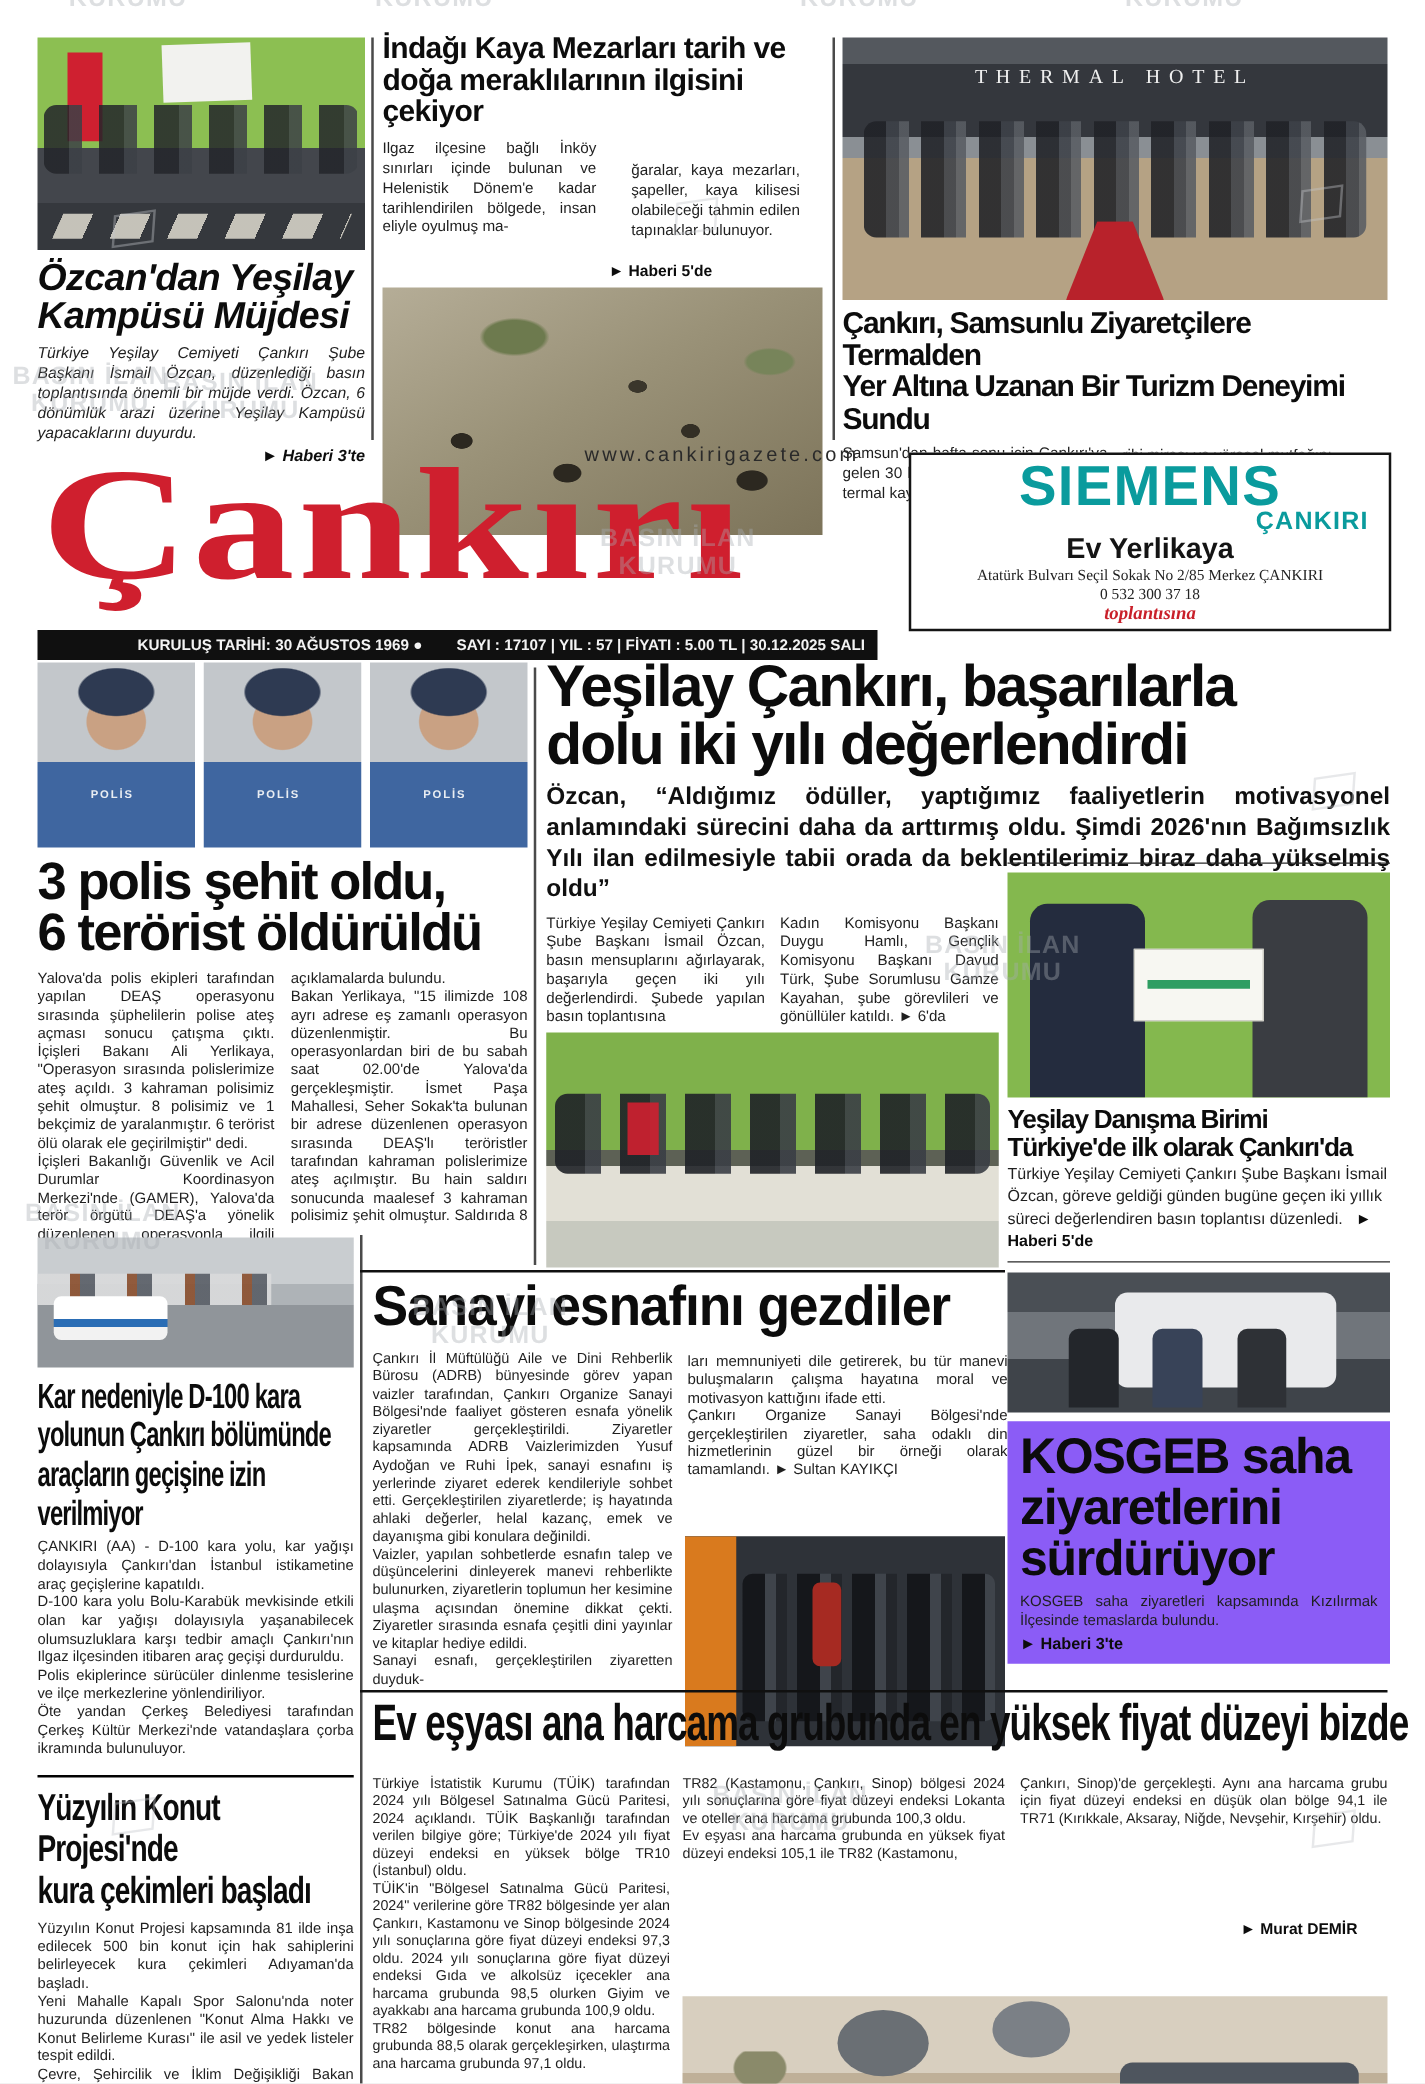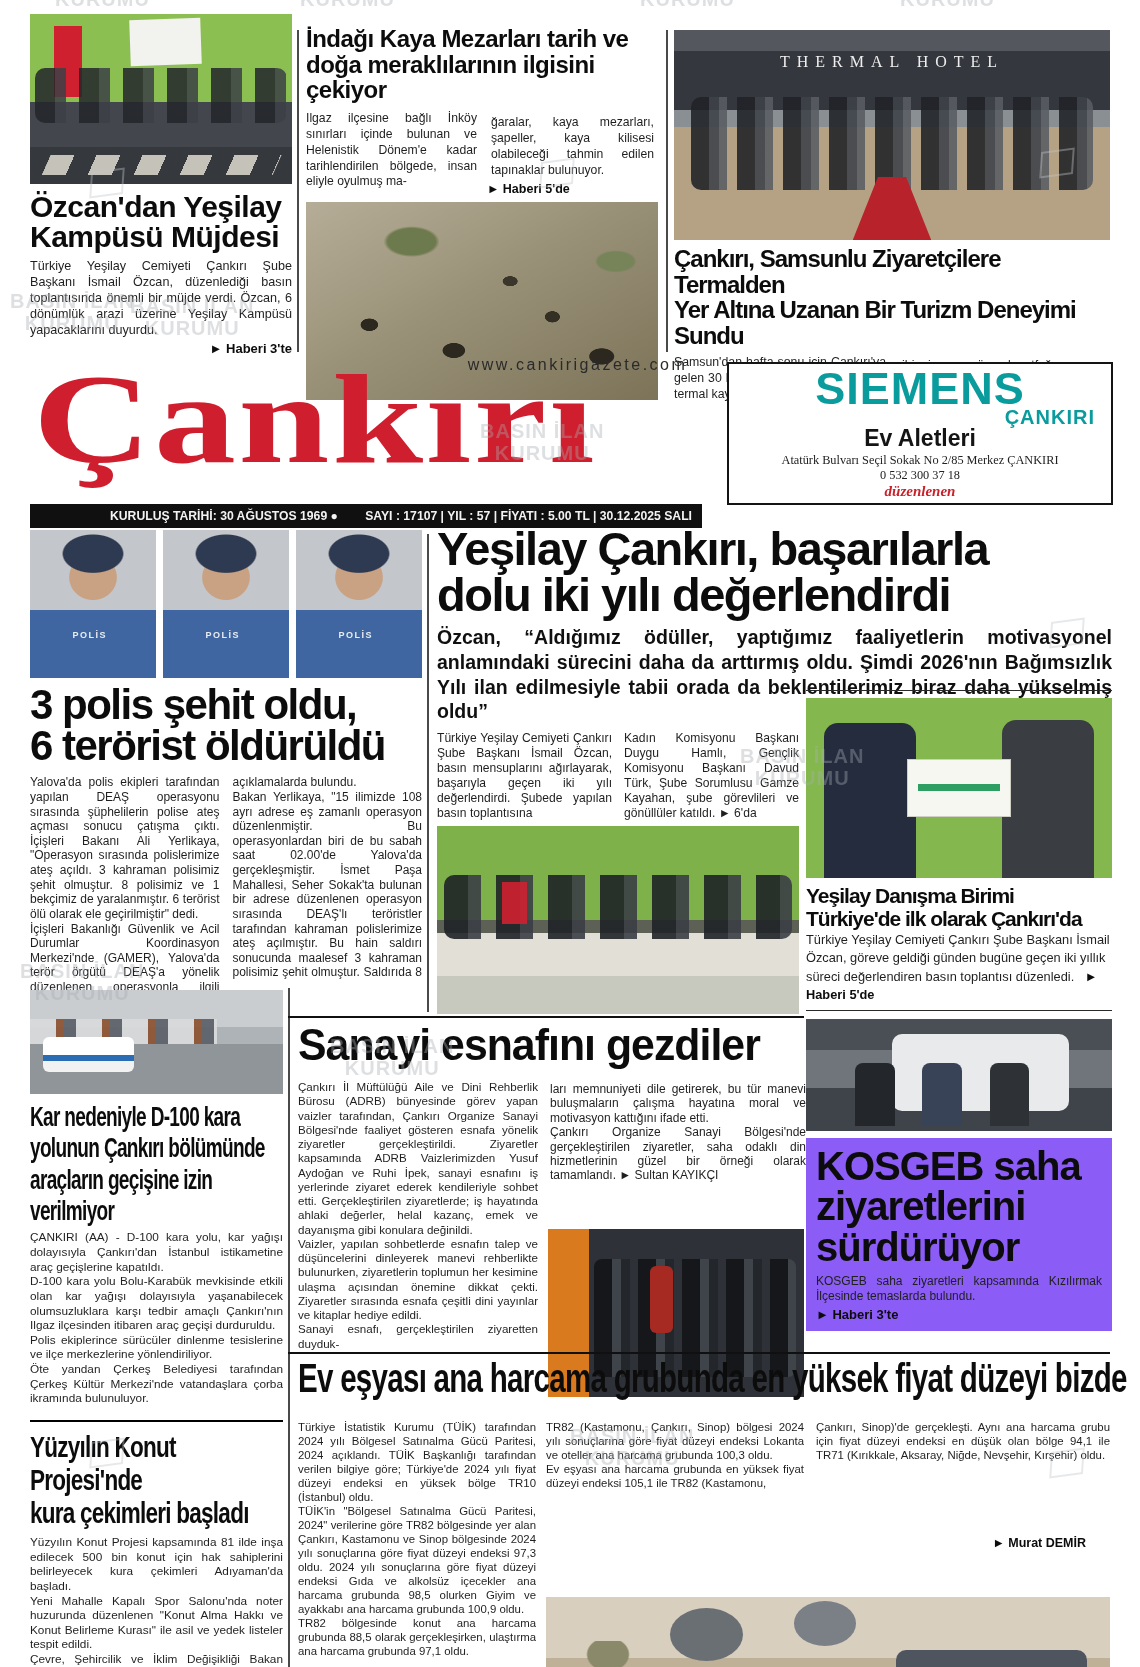--- a/index.html
+++ b/index.html
@@ -102,42 +102,42 @@
 KURUMU</span>
   <span class="wm" style="left:570px; top:1425px;">BASIN İLAN
 KURUMU</span>
   <div class="wm-cube" style="left:90px; top:170px;"></div>
   <div class="wm-cube" style="left:540px; top:160px;"></div>
   <div class="wm-cube" style="left:1040px; top:150px;"></div>
   <div class="wm-cube" style="left:1050px; top:620px;"></div>
   <div class="wm-cube" style="left:90px; top:1440px;"></div>
   <div class="wm-cube" style="left:1050px; top:1450px;"></div>
 
-  <section class="abs" style="left:30px; top:14px; width:262px;">
+  <section class="abs" style="left:30px; top:30px; width:262px;font-style:italic;">
     <div class="photo photo-meeting" style="width:262px; height:170px;">
       <div class="flag"></div>
       <div class="banner"></div>
       <div class="crowd"></div>
       <div class="papers"></div>
     </div>
     <h2 class="hl" style="font-size:30px; margin:8px 0 0 0; line-height:1.0;">Özcan'dan Yeşilay
 Kampüsü Müjdesi</h2>
     <p class="bt" style="font-size:12.6px; line-height:1.27; margin:7px 0 0 0;">Türkiye Yeşilay Cemiyeti Çankırı Şube Başkanı İsmail Özcan, düzenlediği basın toplantısında önemli bir müjde verdi. Özcan, 6 dönümlük arazi üzerine Yeşilay Kampüsü yapacaklarını duyurdu.</p>
     <div class="more" style="text-align:right; font-size:13px; margin-top:2px;">► Haberi 3'te</div>
   </section>
 
   <div class="vline" style="left:297px; top:30px; height:322px;"></div>
 
   <section class="abs" style="left:306px; top:26px; width:352px;">
     <h2 class="hl" style="font-size:24px; margin:0; line-height:1.07;">İndağı Kaya Mezarları tarih ve
 doğa meraklılarının ilgisini çekiyor</h2>
     <div style="display:flex; gap:10px; margin-top:8px;">
       <p class="bt" style="flex:1; font-size:12.2px; line-height:1.3; margin:0;">Ilgaz ilçesine bağlı İnköy sınırları içinde bulunan ve Helenistik Dönem'e kadar tarihlendirilen bölgede, insan eliyle oyulmuş ma-</p>
       <div style="flex:1;">
-        <p class="bt" style="font-size:12.2px; line-height:1.3; margin:4px;">ğaralar, kaya mezarları, şapeller, kaya kilisesi olabileceği tahmin edilen tapınaklar bulunuyor.</p>
+        <p class="bt" style="font-size:12.2px; line-height:1.3; margin:18px;">ğaralar, kaya mezarları, şapeller, kaya kilisesi olabileceği tahmin edilen tapınaklar bulunuyor.</p>
         <div class="more" style="font-size:12.5px; margin-top:3px;">► Haberi 5'de</div>
       </div>
     </div>
     <div class="photo photo-rocks" style="width:352px; height:198px; margin-top:6px;">
       <div class="caves"></div>
     </div>
   </section>
 
   <div class="vline" style="left:666px; top:30px; height:322px;"></div>
 
@@ -165,24 +165,24 @@
   </div>
 
   <div class="abs" style="left:30px; top:504px; width:672px; height:24px; background:#101010; color:#f3f3f3; display:flex; align-items:center; justify-content:space-between; padding:0 10px 0 80px; font-size:12.2px; font-weight:bold;">
     <span>KURULUŞ TARİHİ: 30 AĞUSTOS 1969 ●</span>
     <span>SAYI : 17107 | YIL : 57 | FİYATI : 5.00 TL | 30.12.2025 SALI</span>
   </div>
 
   <div class="abs" style="left:727px; top:362px; width:386px; height:143px; border:2px solid #141414; background:#fff; padding:4px 10px 2px 10px;">
     <div style="text-align:center; color:#0a9b9d; font-weight:800; font-size:45px; line-height:0.95; letter-spacing:1px;">SIEMENS</div>
     <div style="text-align:right; color:#0a9b9d; font-weight:800; font-size:20px; letter-spacing:1px; margin-top:-5px; padding-right:6px;">ÇANKIRI</div>
-    <div style="text-align:center; font-weight:bold; font-size:23px; color:#141414; margin-top:-4px;">Ev Aletleri</div>
+    <div style="text-align:center; font-weight:bold; font-size:23px; color:#141414; margin-top:-4px;">Ev Yerlikaya</div>
     <div style="text-align:center; font-family:'Liberation Serif',serif; font-size:12.3px; color:#222; margin-top:1px;">Atatürk Bulvarı Seçil Sokak No 2/85 Merkez ÇANKIRI</div>
     <div style="text-align:center; font-family:'Liberation Serif',serif; font-size:12.3px; color:#222;">0 532 300 37 18</div>
-    <div style="text-align:center; font-family:'Liberation Serif',serif; font-style:italic; font-weight:bold; font-size:15px; color:#c9202a;">düzenlenen</div>
+    <div style="text-align:center; font-family:'Liberation Serif',serif; font-style:italic; font-weight:bold; font-size:15px; color:#c9202a;">toplantısına</div>
   </div>
 
   <section class="abs" style="left:30px; top:530px; width:392px;">
     <div style="display:flex; gap:7px;">
       <div class="photo photo-police" style="width:126px; height:148px;">
         <span class="badge">POLİS</span>
       </div>
       <div class="photo photo-police" style="width:126px; height:148px;">
         <span class="badge">POLİS</span>
       </div>

